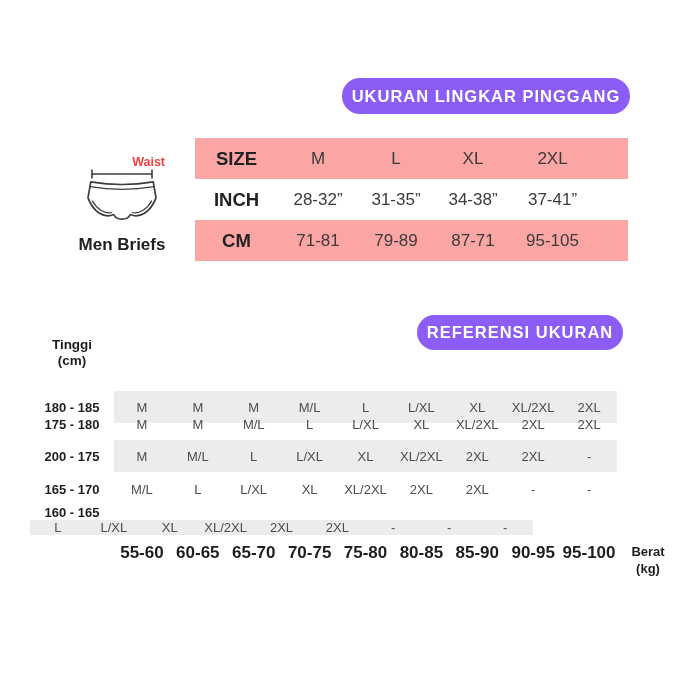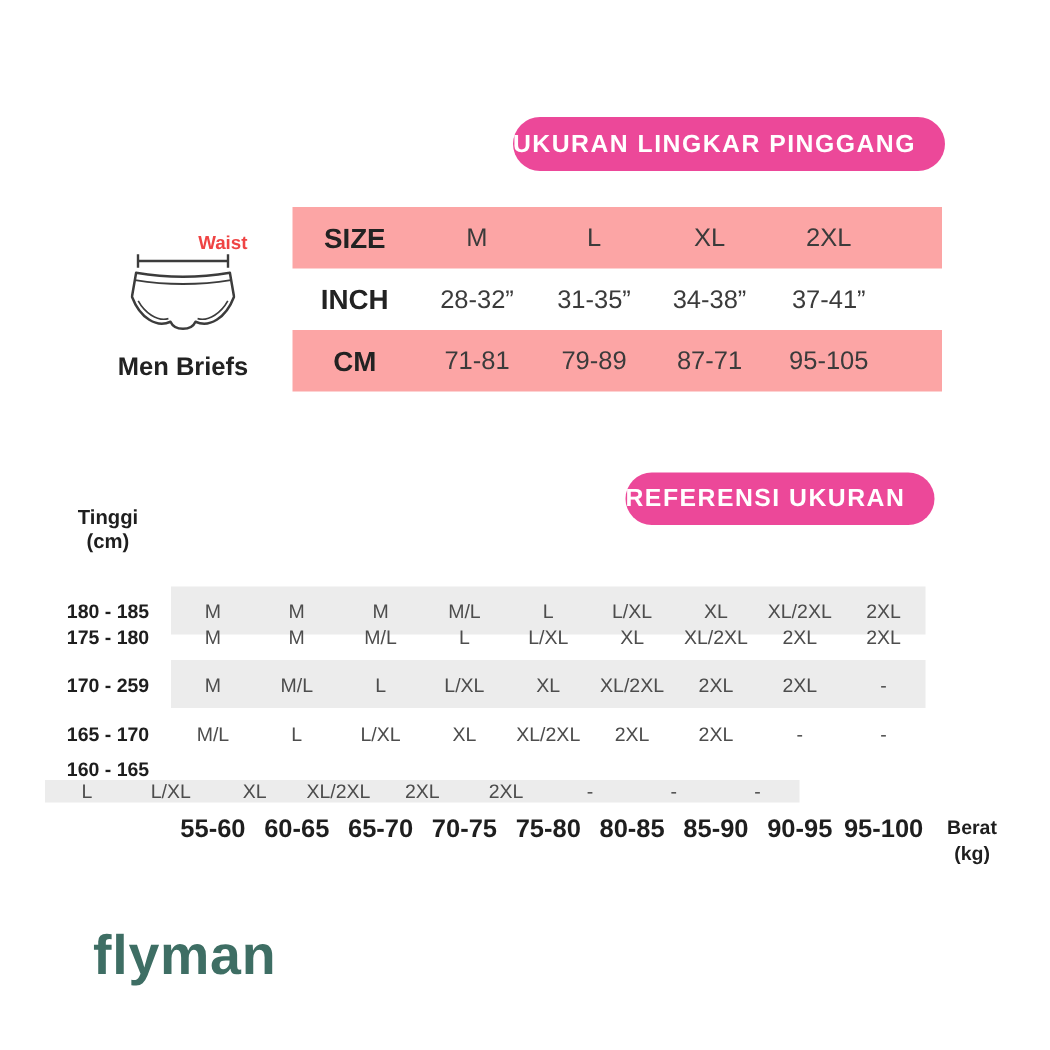--- a/index.html
+++ b/index.html
@@ -2,22 +2,22 @@
 <html><head>
 <meta charset="utf-8">
 <style>
   html,body{margin:0;padding:0;background:#ffffff;}
   .canvas{
     position:relative;width:700px;height:700px;background:#ffffff;
     font-family:"Liberation Sans",sans-serif;color:#212121;overflow:hidden;
   }
   
   .badge{
-    position:absolute;background:#ec4899;color:#ffffff;border-radius:19px;
-    display:flex;align-items:center;
+    position:absolute;background:#8b5cf6;color:#ffffff;border-radius:19px;
+    display:flex;align-items:center;justify-content:center;
     font-weight:700;letter-spacing:1px;font-size:16.5px;
   }
   .badge-1{left:342px;top:78px;width:288px;height:36px;}
   .badge-2{left:417px;top:315px;width:206px;height:35px;}
 
   
   .size-table{position:absolute;left:195px;top:138px;width:433px;}
   .size-row{
     display:grid;grid-template-columns:83px 80px 76px 78px 81px;
     height:41px;align-items:center;text-align:center;
@@ -135,21 +135,21 @@
       <div class="ref-cell">L</div>
       <div class="ref-cell">L/XL</div>
       <div class="ref-cell">XL</div>
       <div class="ref-cell">XL/2XL</div>
       <div class="ref-cell">2XL</div>
       <div class="ref-cell">2XL</div>
     </div>
   </div>
 
   <div class="ref-row row-2 band">
-    <div class="rlabel">170 - 259</div>
+    <div class="rlabel">200 - 175</div>
     <div class="ref-cells">
       <div class="ref-cell">M</div>
       <div class="ref-cell">M/L</div>
       <div class="ref-cell">L</div>
       <div class="ref-cell">L/XL</div>
       <div class="ref-cell">XL</div>
       <div class="ref-cell">XL/2XL</div>
       <div class="ref-cell">2XL</div>
       <div class="ref-cell">2XL</div>
       <div class="ref-cell">-</div>
@@ -196,15 +196,14 @@
     <div class="weight-cell">80-85</div>
     <div class="weight-cell">85-90</div>
     <div class="weight-cell">90-95</div>
     <div class="weight-cell">95-100</div>
     <div class="weight-axis">
       <div>Berat</div>
       <div>(kg)</div>
     </div>
   </div>
 
-  <div class="brand-logo">flyman</div>
 
 </div>
 
 </body></html>

